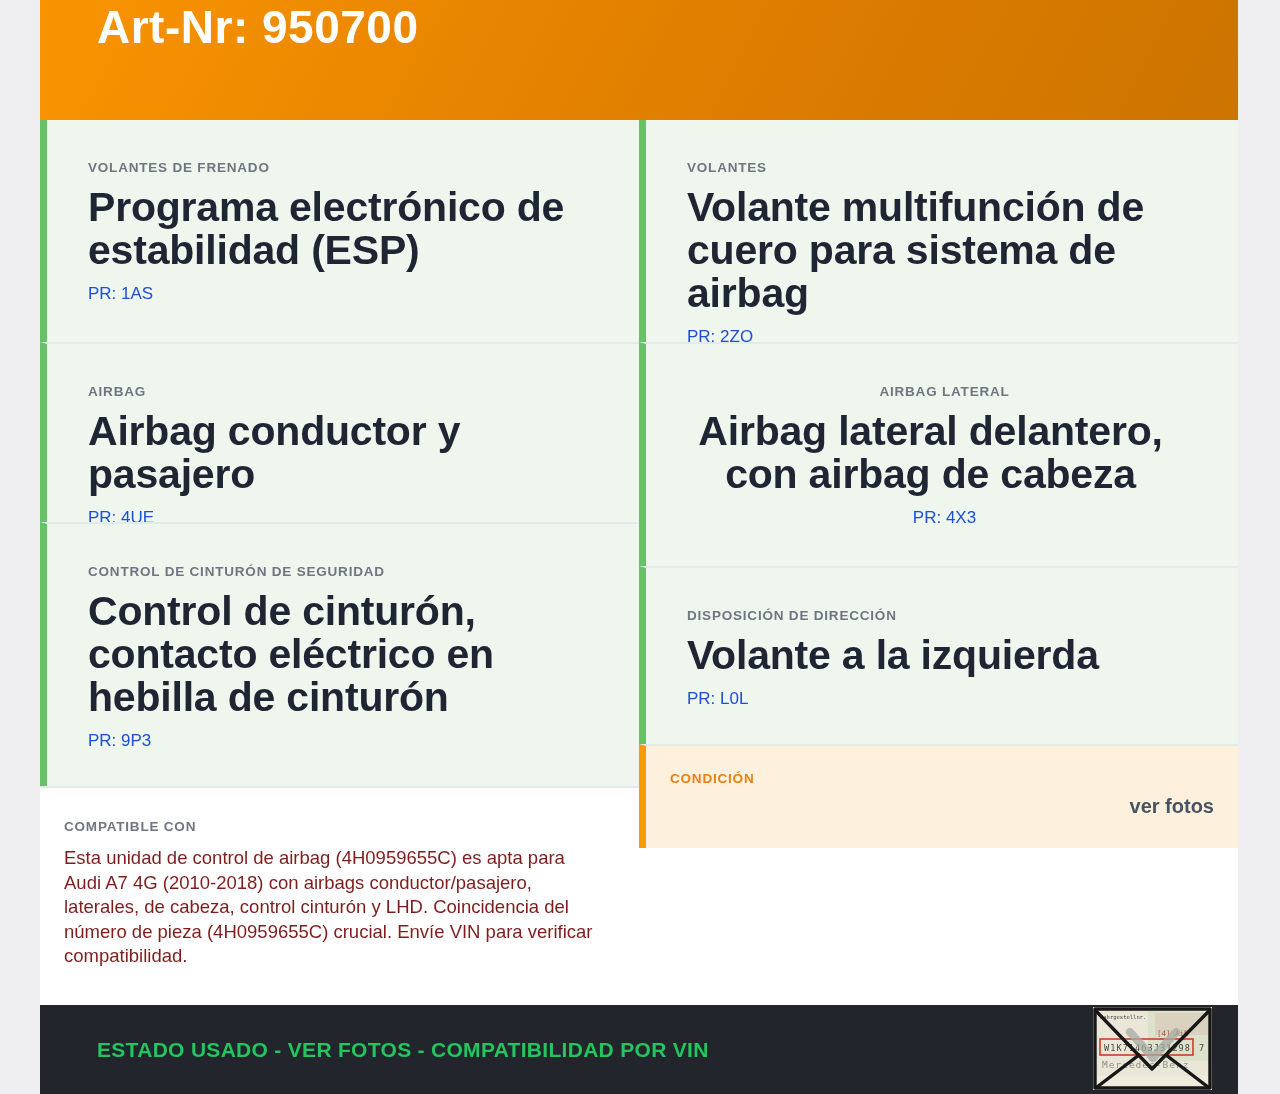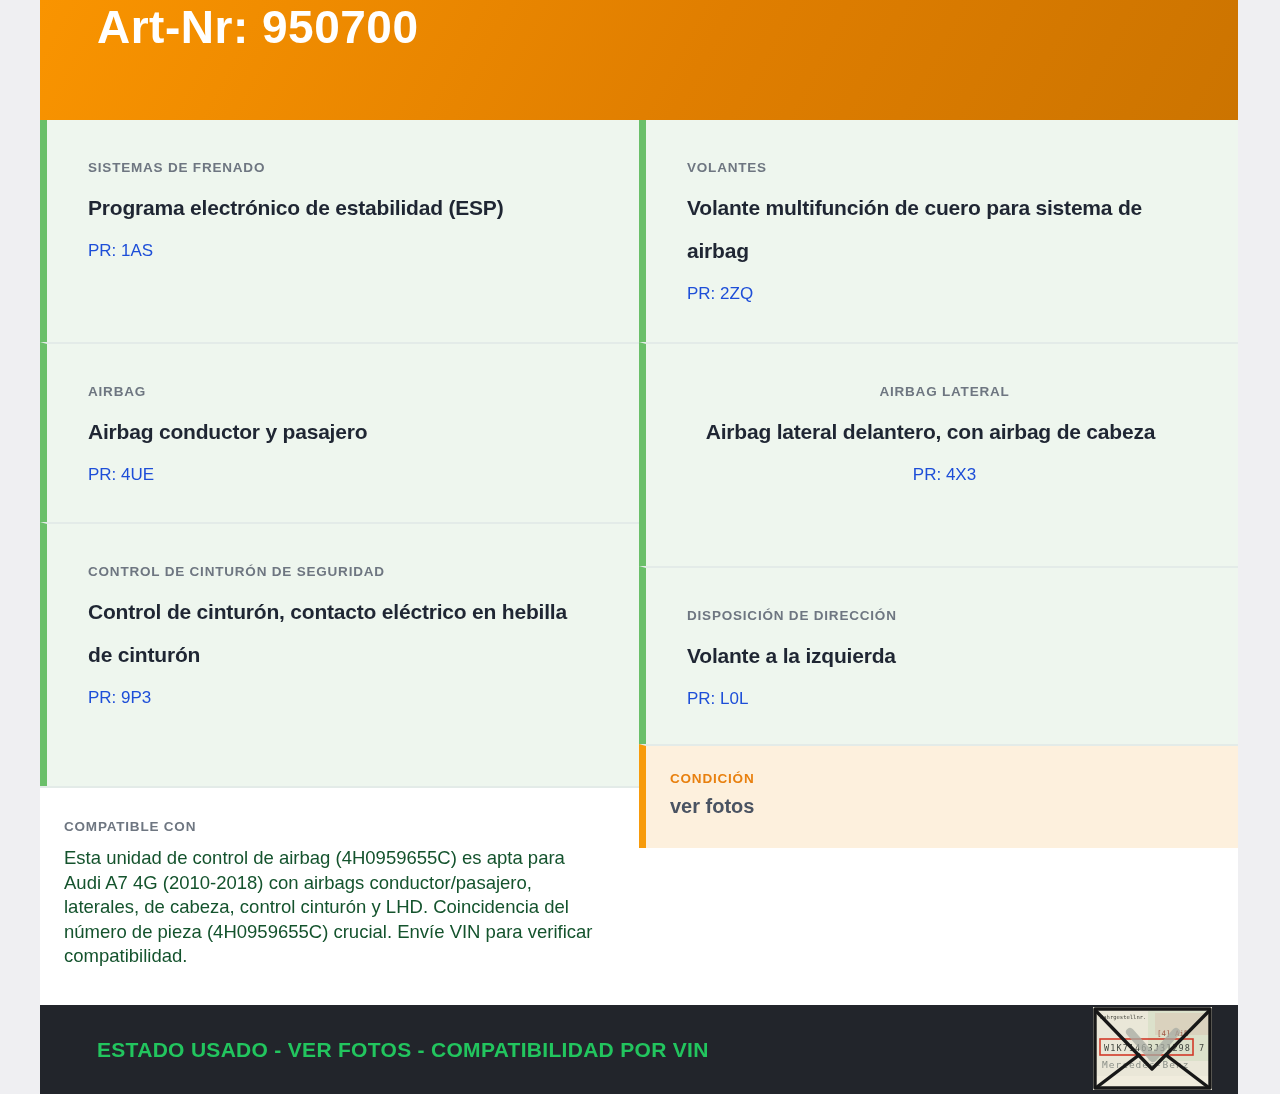--- a/index.html
+++ b/index.html
@@ -26,35 +26,35 @@
 
   .card { box-sizing:border-box; }
   .card-green { background:#eef6ee; border-left:7px solid #6abf69; padding:40px 36px 0 41px; }
   .sep { border-top:2px solid #e3ebe8; }
 
   .card-label {
     font-size:13.5px; font-weight:bold; color:#6e7681;
     letter-spacing:.8px; margin:0 0 11px 0;
   }
   .card-title {
-    font-size:21px; line-height:43px; font-weight:bold; color:#1f2633;
+    font-size:41px; line-height:43px; font-weight:bold; color:#1f2633;
     letter-spacing:-.2px; margin:0 0 12px 0; max-width:487px;
   }
   .card-pr { font-size:17px; color:#1d4ed8; margin:0; }
 
   .lc1 { height:222px; } .lc2 { height:180px; } .lc3 { height:264px; } .lc4 { height:219px; }
   .rc1 { height:222px; } .rc2 { height:224px;text-align:center; } .rc3 { height:178px; } .rc4 { height:104px; }
 
   .card-white { background:#ffffff; padding:31px 34px 0 24px; }
   .card-white .card-label { margin-bottom:12px; }
-  .compat-text { font-size:18.5px; line-height:24.5px; color:#14532d; margin:0; max-width:548px; }
+  .compat-text { font-size:18.5px; line-height:24.5px; color:#7f1d1d; margin:0; max-width:548px; }
 
   .card-condition { background:#fdf0dd; border-left:7px solid #f79b0b; padding:25px 24px 0 24px; }
   .card-condition .card-label { color:#e8800f; margin-bottom:9px; }
-  .condition-value { font-size:20px; font-weight:bold; color:#4a5362; margin:0; }
+  .condition-value { font-size:20px; font-weight:bold; color:#4a5362; margin:0;text-align:right; }
 
   .col-filler { flex:1; background:#ffffff; }
 
   
   .footer {
     height:89px; box-sizing:border-box; background:#22252b;
     display:flex; align-items:center; padding-left:57px; position:relative;
   }
   .footer-text { color:#22c55e; font-size:21px; font-weight:bold; letter-spacing:.3px; }
 
@@ -66,21 +66,21 @@
 <div class="page">
 
   <div class="header">
     <h1 class="header-title">Art-Nr: 950700</h1>
   </div>
 
   <div class="columns">
 
     <div class="col col-left">
       <div class="card card-green lc1">
-        <p class="card-label">SISTEMAS DE FRENADO</p>
+        <p class="card-label">VOLANTES DE FRENADO</p>
         <p class="card-title">Programa electrónico de estabilidad (ESP)</p>
         <p class="card-pr">PR: 1AS</p>
       </div>
       <div class="card card-green sep lc2">
         <p class="card-label">AIRBAG</p>
         <p class="card-title">Airbag conductor y pasajero</p>
         <p class="card-pr">PR: 4UE</p>
       </div>
       <div class="card card-green sep lc3">
         <p class="card-label">CONTROL DE CINTURÓN DE SEGURIDAD</p>

